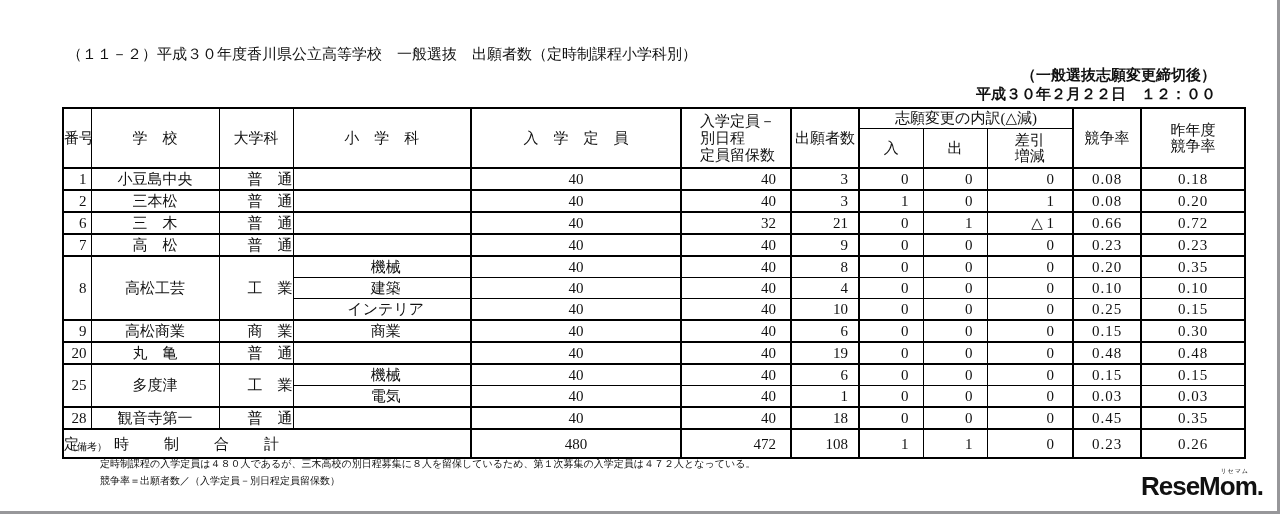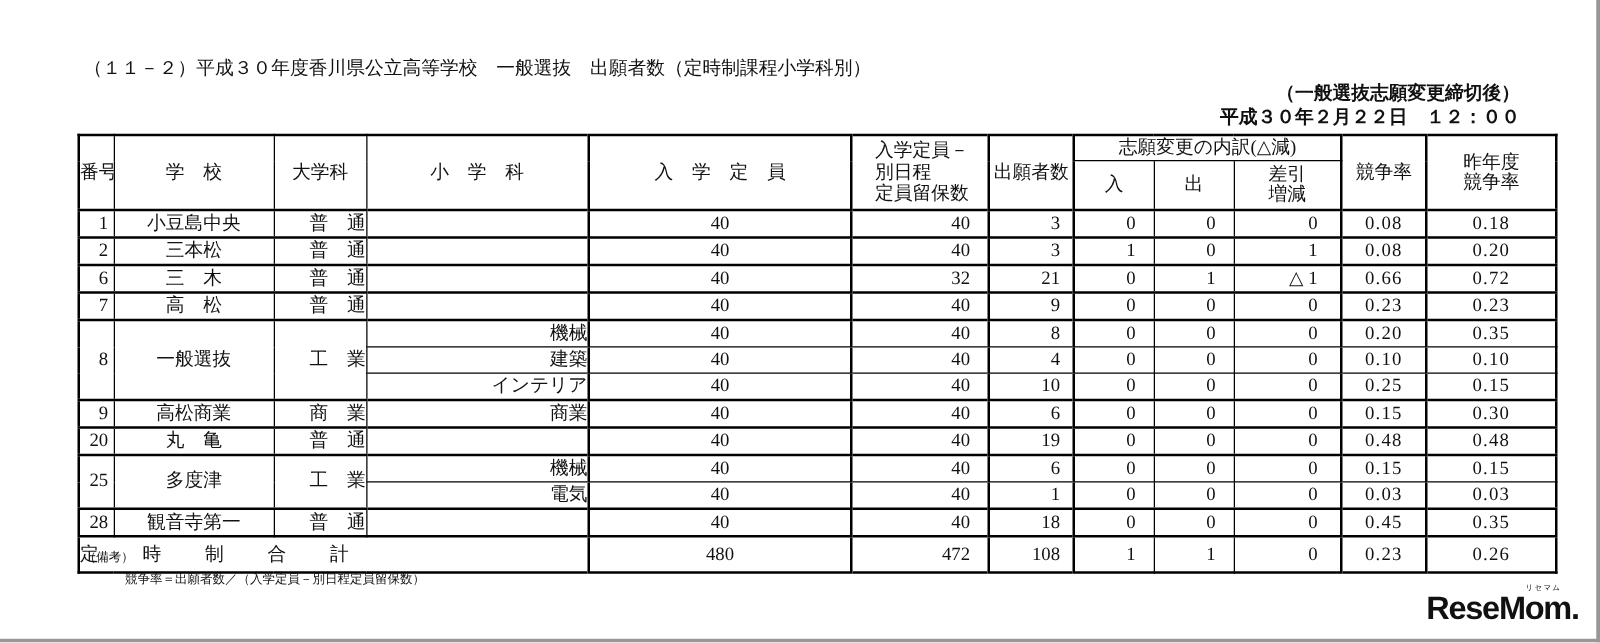--- a/index.html
+++ b/index.html
@@ -27,21 +27,21 @@
   thead tr.h2 th{height:38px;}
   .hl{display:block;line-height:16px;}
   th.reserved-h{text-align:left;padding-left:18px;}
   th.reserved-h .hl{line-height:17px;}
   .bl2{border-left:2px solid #000;}
   tr.group-start td{border-top:2px solid #000;}
   tr.total-row td{border-top:2px solid #000;height:27px;line-height:26px;}
   .c-no{text-align:right;padding-right:4px;}
   .c-school{text-align:center;}
   .c-major{text-align:right;}
-  .c-minor{text-align:right;padding-left:8px;margin-top:22px;}
+  .c-minor{text-align:center;padding-left:8px;margin-top:22px;}
   .c-capacity{text-align:center;}
   .c-reserved{text-align:right;padding-right:14px;}
   .c-applicants{text-align:right;padding-right:10px;}
   .c-in,.c-out{text-align:right;padding-right:14px;}
   .c-net{text-align:right;padding-right:18px;}
   .c-ratio,.c-prev{letter-spacing:1px;}
   .c-total-label{text-align:left;letter-spacing:10px;}
   .notes{position:absolute;left:67px;top:438px;font-size:10px;line-height:17px;}
   .notes .indent{margin-left:33px;}
   .logo{
@@ -162,21 +162,21 @@
           <td class="c-reserved bl2">40</td>
           <td class="c-applicants bl2">9</td>
           <td class="c-in bl2">0</td>
           <td class="c-out">0</td>
           <td class="c-net">0</td>
           <td class="c-ratio bl2">0.23</td>
           <td class="c-prev bl2">0.23</td>
         </tr>
         <tr class="group-start">
           <td class="c-no" rowspan="3">8</td>
-          <td class="c-school" rowspan="3">一般選抜</td>
+          <td class="c-school" rowspan="3">高松工芸</td>
           <td class="c-major" rowspan="3">工　業</td>
           <td class="c-minor">機械</td>
           <td class="c-capacity bl2">40</td>
           <td class="c-reserved bl2">40</td>
           <td class="c-applicants bl2">8</td>
           <td class="c-in bl2">0</td>
           <td class="c-out">0</td>
           <td class="c-net">0</td>
           <td class="c-ratio bl2">0.20</td>
           <td class="c-prev bl2">0.35</td>
@@ -281,20 +281,21 @@
         <td class="c-out">1</td>
         <td class="c-net">0</td>
         <td class="c-ratio bl2">0.23</td>
         <td class="c-prev bl2">0.26</td>
       </tr>
     </tbody>
   </table>
 
   <div class="notes">
     <div>（備考）</div>
+    <div class="indent">定時制課程の入学定員は４８０人であるが、三木高校の別日程募集に８人を留保しているため、第１次募集の入学定員は４７２人となっている。</div>
     <div class="indent">競争率＝出願者数／（入学定員－別日程定員留保数）</div>
   </div>
 
   <div class="logo">
     <span class="kana">リセマム</span>
     <span>ReseMom.</span>
   </div>
 
 </div>
 

